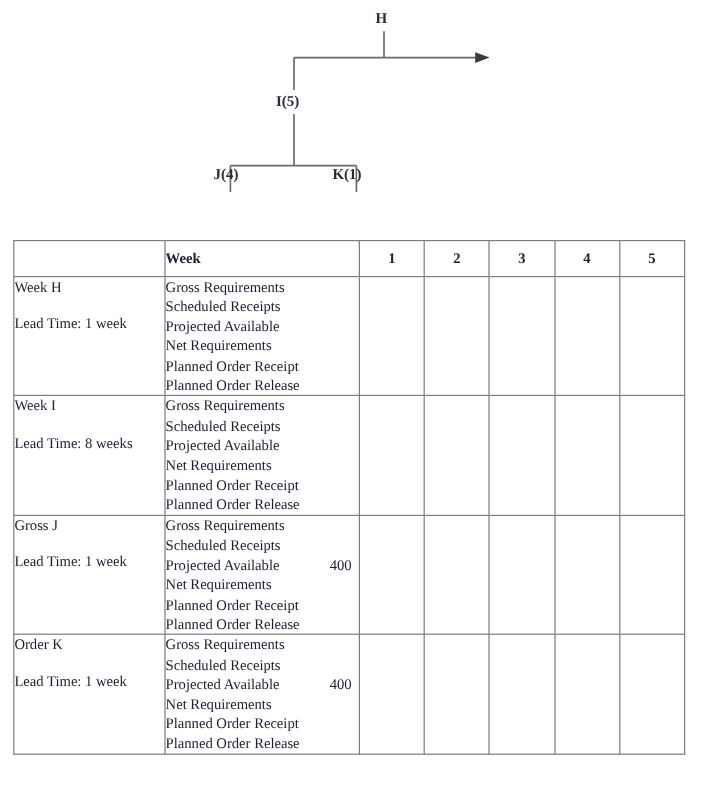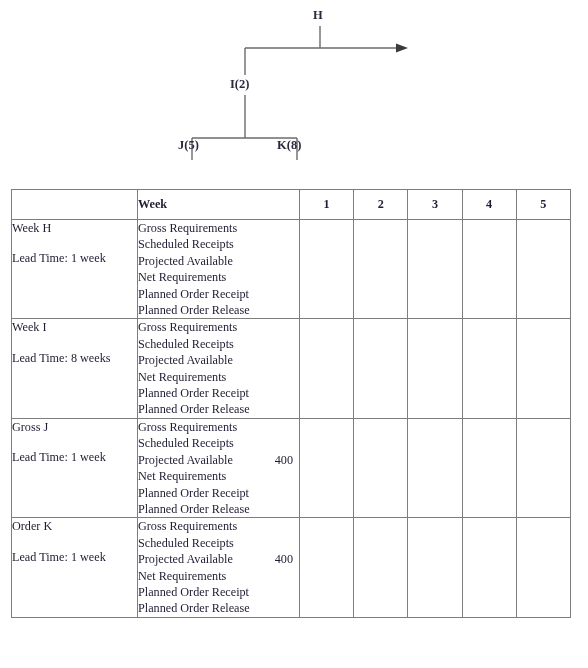--- a/index.html
+++ b/index.html
@@ -23,21 +23,21 @@
     white-space:nowrap;
   }
   #node-h{left:313px;top:8px;}
   #node-i{left:230px;top:77px;}
   #node-j{left:178px;top:138px;}
   #node-k{left:277px;top:138px;}
 
   
   #mrp-table{
     position:absolute;
-    left:11px;top:189px;
+    left:11px;top:200px;
     width:559px;
     border-collapse:collapse;
     table-layout:fixed;
   }
   #mrp-table td{
     border:1px solid #7d7d7d;
     padding:0;
     vertical-align:top;
     font-size:12.2px;
     line-height:16.4px;
@@ -79,23 +79,23 @@
 
     <line x1="245" y1="95" x2="245" y2="138" stroke="#6b6b6b" stroke-width="1.4"></line>
 
     <line x1="192" y1="138" x2="297" y2="138" stroke="#6b6b6b" stroke-width="1.4"></line>
 
     <line x1="192" y1="138" x2="192" y2="160" stroke="#6b6b6b" stroke-width="1.4"></line>
 
     <line x1="297" y1="138" x2="297" y2="160" stroke="#6b6b6b" stroke-width="1.4"></line>
   </svg>
   <div class="node-label" id="node-h">H</div>
-  <div class="node-label" id="node-i">I(2)</div>
-  <div class="node-label" id="node-j">J(5)</div>
-  <div class="node-label" id="node-k">K(8)</div>
+  <div class="node-label" id="node-i">I(5)</div>
+  <div class="node-label" id="node-j">J(4)</div>
+  <div class="node-label" id="node-k">K(1)</div>
 </div>
 
 <table id="mrp-table">
   <colgroup>
     <col class="col-part">
       <col class="col-week">
     <col class="col-n">
       <col class="col-n">
       <col class="col-n">
       <col class="col-n">

